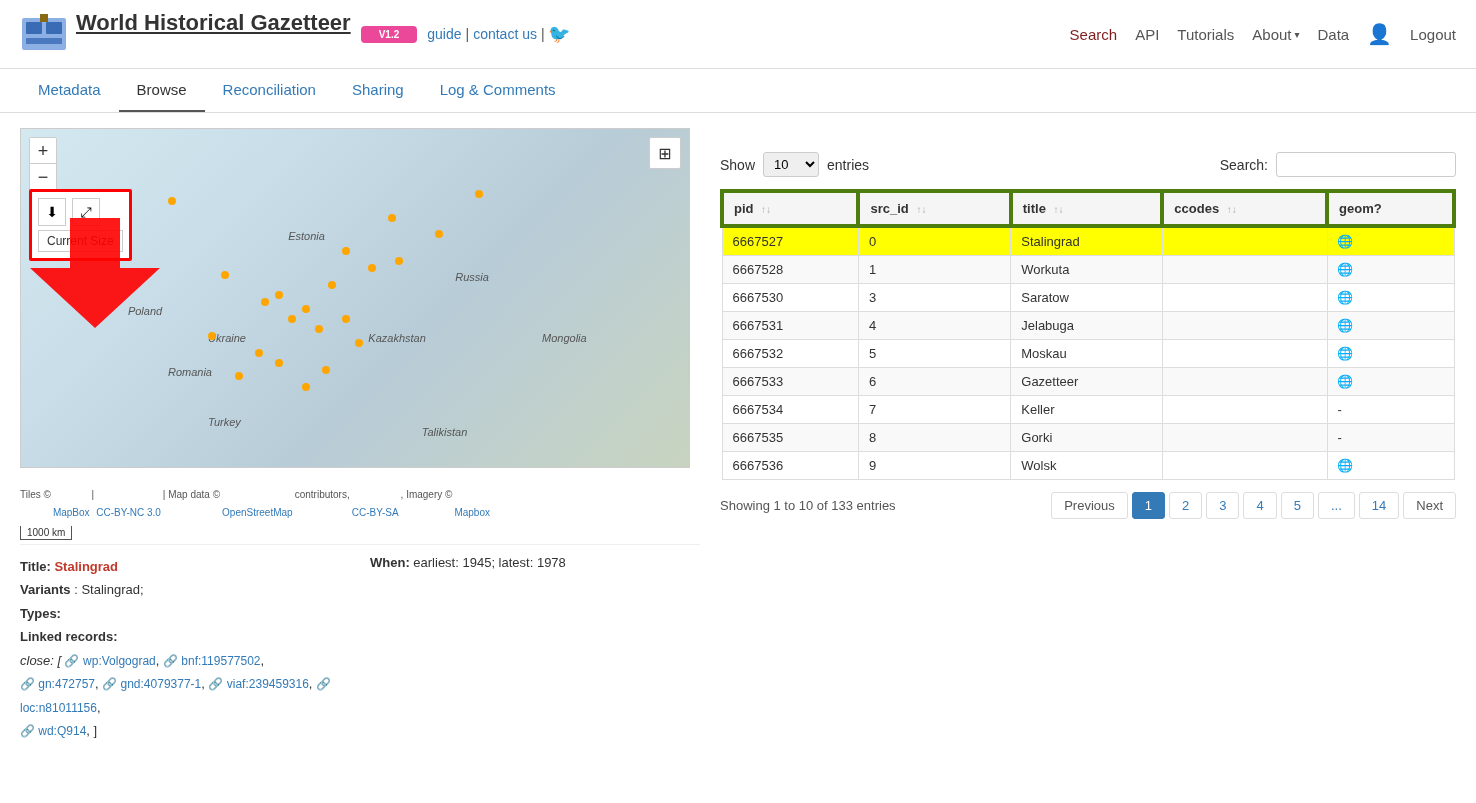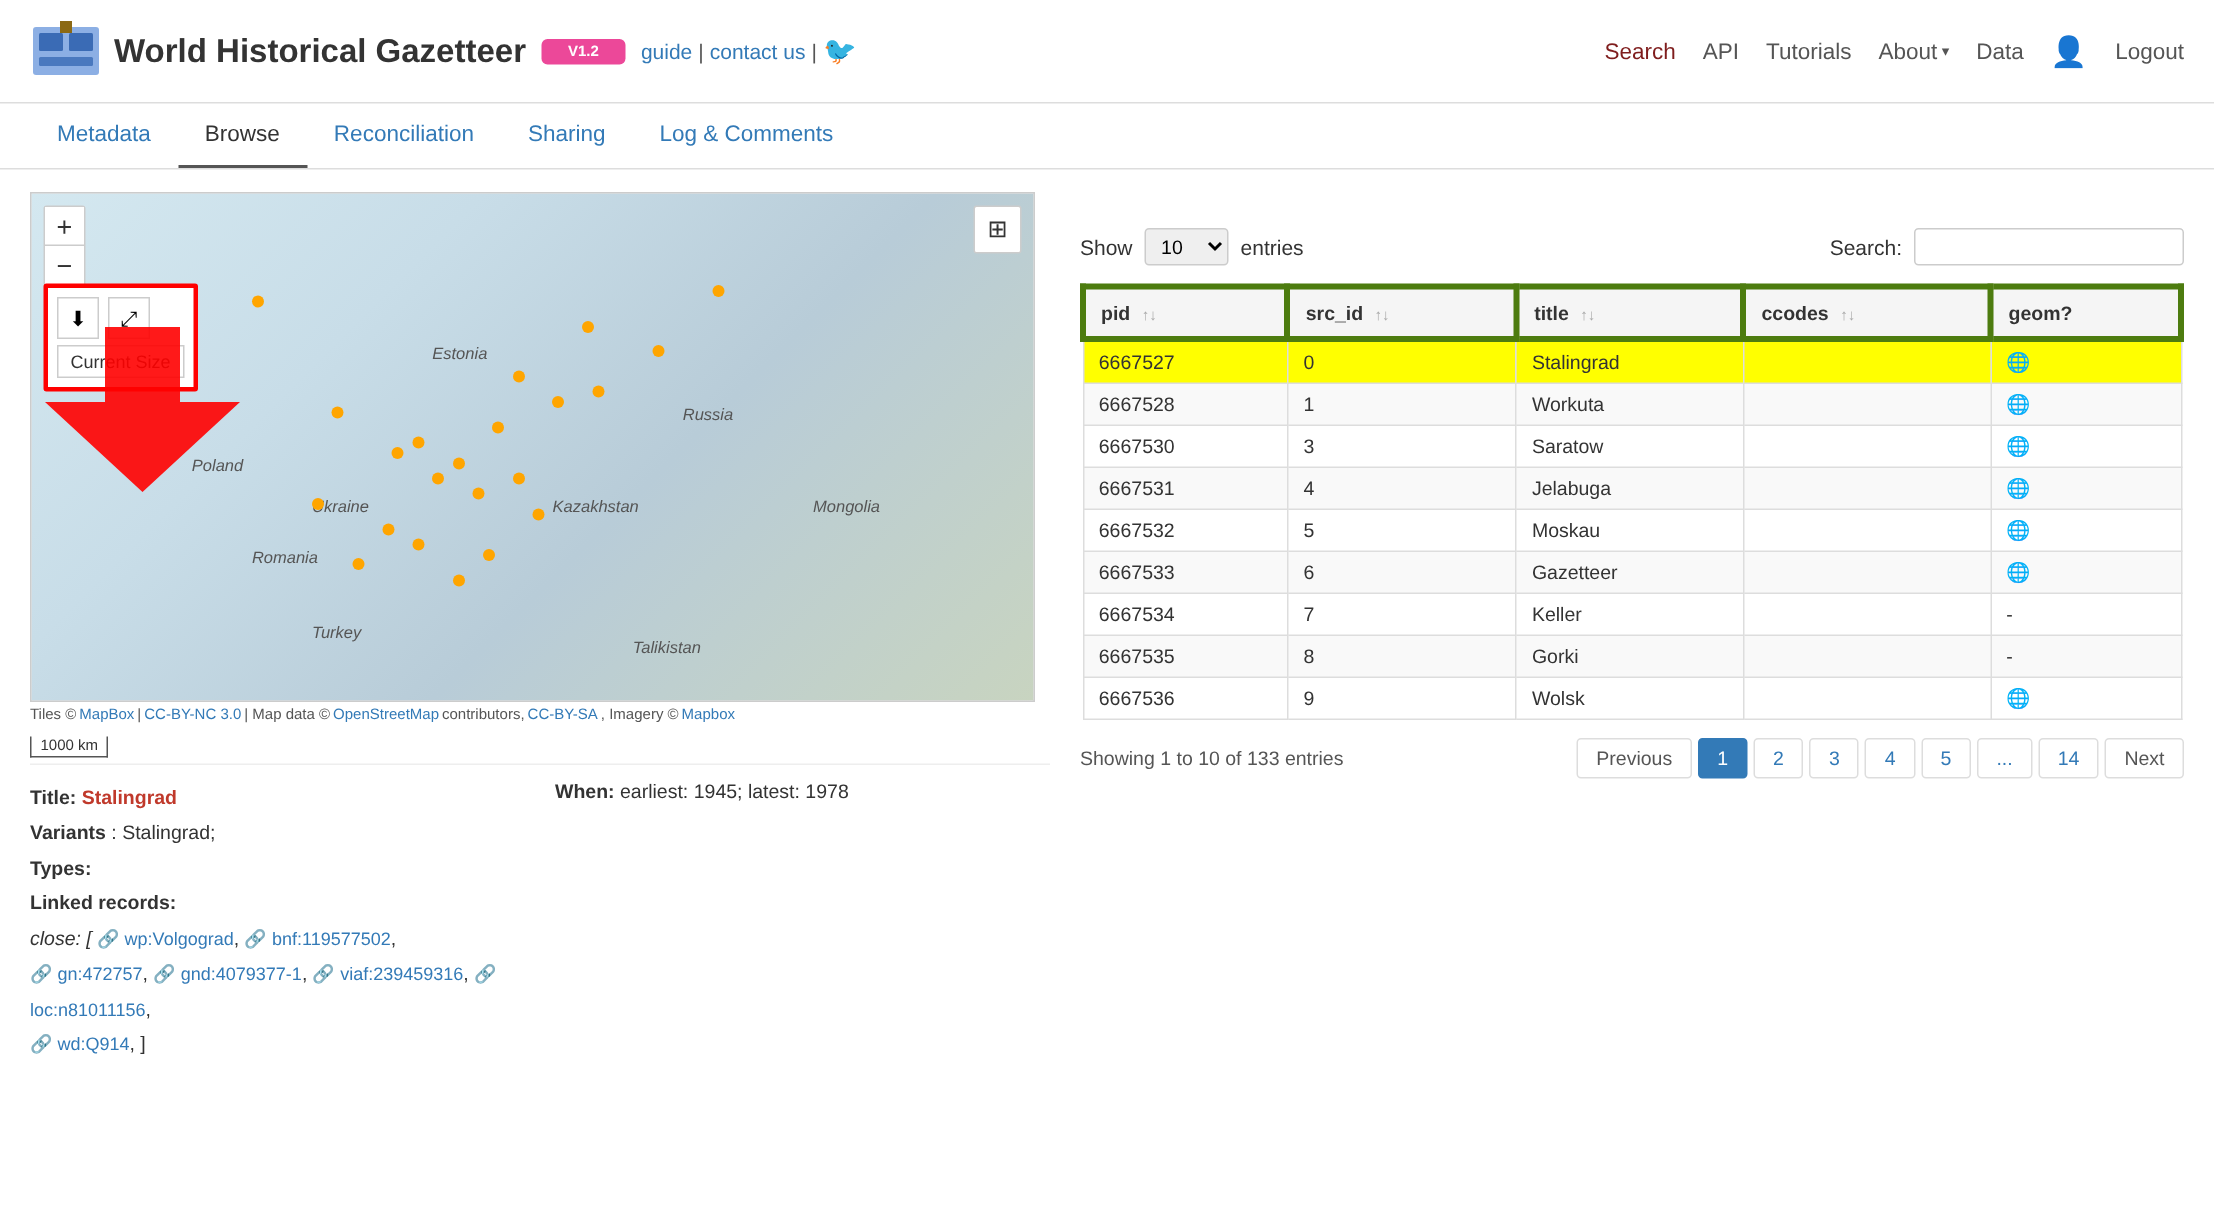--- a/index.html
+++ b/index.html
@@ -7,21 +7,21 @@
 
     
     .header {
       display: flex;
       align-items: center;
       padding: 10px 20px;
       border-bottom: 1px solid #ddd;
       justify-content: space-between;
     }
     .header-left { display: flex; align-items: center; gap: 10px; }
-    .header-logo { display: flex; align-items: center; gap: 8px; }
+    .header-logo { display: flex; gap: 8px; text-decoration: underline; }
     .logo-icon { width: 48px; height: 48px; }
     .site-title { font-size: 22px; font-weight: bold; color: #333; }
     .version-badge {
       background: #ec4899;
       color: white;
       font-weight: bold;
       padding: 3px 18px;
       border-radius: 4px;
       font-size: 10px;
     }
@@ -172,21 +172,21 @@
       border-radius: 50%;
     }
     .map-attribution {
       font-size: 10px;
       color: #555;
       padding: 3px 0;
       display: flex;
       align-items: center;
       gap: 2px;
     }
-    .map-attribution a { color: #337ab7; text-decoration: none; }
+    .map-attribution a { color: #337ab7; text-decoration: none; margin-top: 36px; }
     .map-scale {
       display: inline-block;
       border: 1px solid #555;
       border-top: none;
       padding: 1px 6px;
       font-size: 10px;
       color: #333;
       background: rgba(255,255,255,0.7);
     }
 

